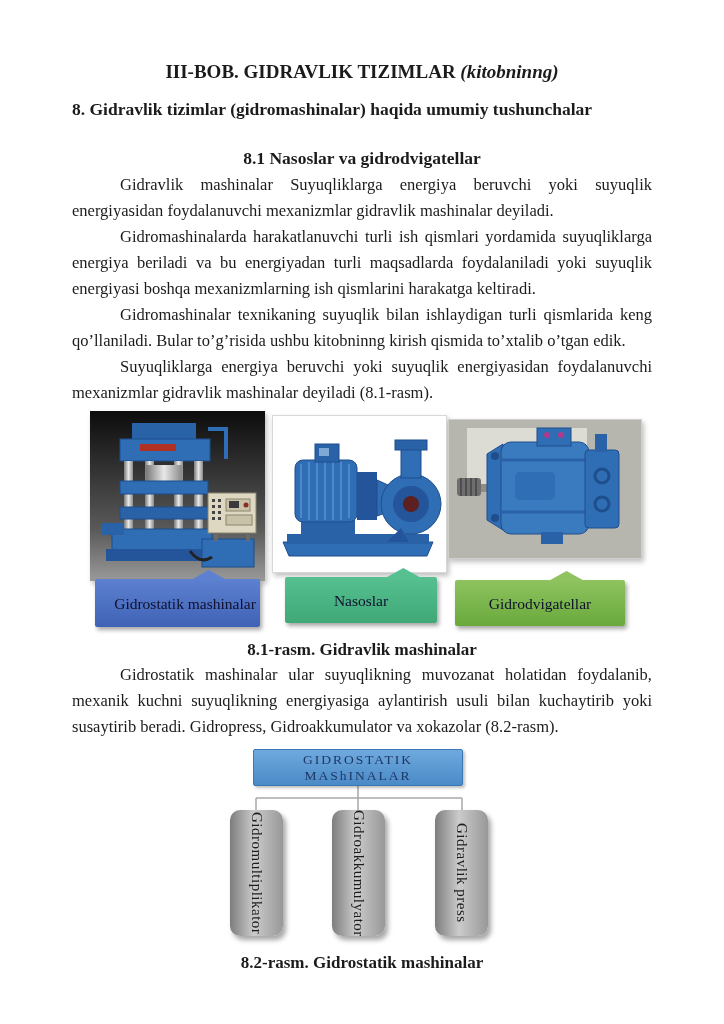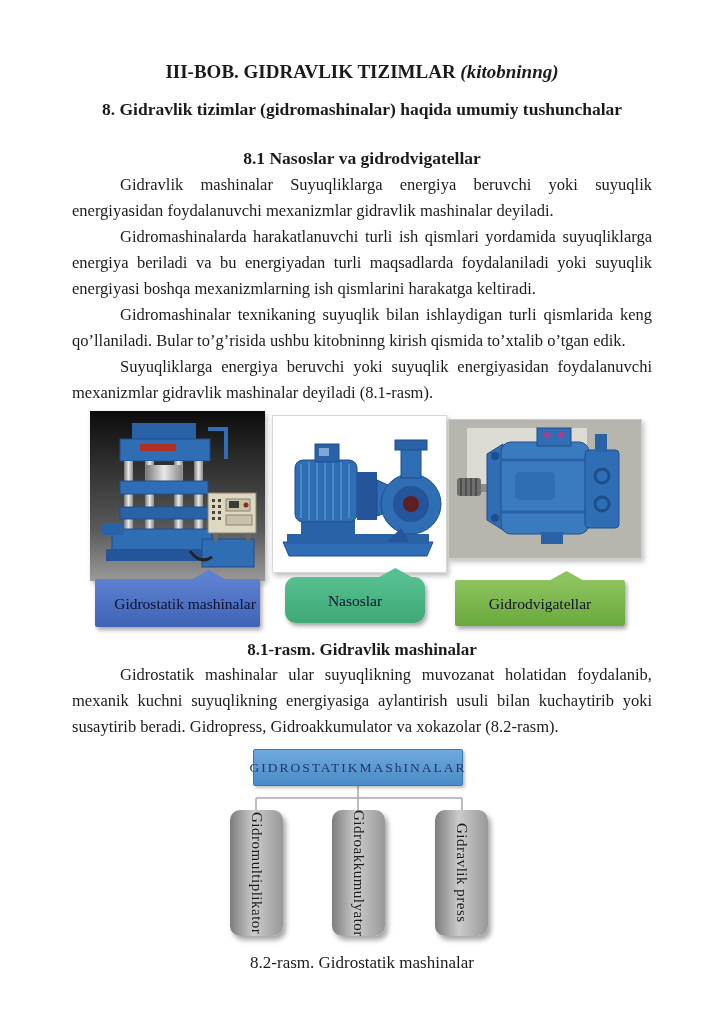--- a/index.html
+++ b/index.html
@@ -13,21 +13,21 @@
     overflow:hidden;
   }
   .content{padding:60px 72px 0 72px;}
 
   .chapter-title{
     text-align:center;font-size:19px;font-weight:bold;
     margin:0 0 14px 0;line-height:24px;
   }
   .chapter-title .it{font-style:italic;}
   .section-title{
-    text-align:center;font-size:17.5px;font-weight:bold;
+    font-size:17.5px;font-weight:bold;
     margin:0 0 27px 0;line-height:22px;
   }
   .subsection-title{
     text-align:center;font-size:17.5px;font-weight:bold;
     margin:0 0 3px 0;line-height:22px;
   }
   p.body-par{
     margin:0;text-align:justify;text-indent:48px;
     font-size:16.5px;line-height:26px;
   }
@@ -52,65 +52,64 @@
     position:absolute;top:-9px;width:36px;height:10px;
     clip-path:polygon(0 100%,50% 0,100% 100%);
   }
   .callout1{
     left:23px;top:168px;width:150px;height:48px;
     background:linear-gradient(180deg,var(--label-blue-light,#5d81d0),var(--label-blue,#3f62b5));
     padding-left:15px;
   }
   .callout1 .peak{left:58%;background:var(--label-blue-light,#5d81d0);}
   .callout2{
-    left:213px;top:166px;width:140px;height:46px;
+    left:213px;top:166px;width:152px;height:46px;
     background:linear-gradient(180deg,var(--label-green-light,#56c091),var(--label-green,#3fa876));
-    border-radius:11px;
   }
   .callout2 .peak{left:66%;background:var(--label-green-light,#56c091);}
   .callout3{
     left:383px;top:169px;width:170px;height:46px;
     background:linear-gradient(180deg,var(--label-lime-light,#8ec35f),var(--label-lime,#69a93c));
   }
   .callout3 .peak{left:55%;background:var(--label-lime-light,#8ec35f);}
 
   .fig-caption{
     text-align:center;font-weight:bold;font-size:17px;
     margin:8px 0 1px 0;line-height:22px;
   }
 
   
   .figure2{position:relative;height:187px;margin-top:9px;}
   .diagram-root{
     position:absolute;left:181px;top:0;width:210px;height:37px;
     background:linear-gradient(180deg,var(--diagram-blue-light,#6fa9de),var(--diagram-blue,#4a8ac7));
     border:1px solid #3a78b5;border-radius:2px;
     box-shadow:2px 2px 3px rgba(0,0,0,.25);
-    display:flex;flex-direction:row;align-items:center;justify-content:center;
+    display:flex;flex-direction:column;align-items:center;justify-content:center;
     color:#1f3864;font-size:13.5px;line-height:16px;letter-spacing:2px;
     box-sizing:border-box;
   }
   .diagram-lines{position:absolute;left:0;top:0;}
   .diagram-child{
     position:absolute;top:61px;width:53px;height:126px;
     border-radius:10px;
     background:linear-gradient(90deg,#7d7d7d 0%,#cbcbcb 45%,#989898 100%);
     box-shadow:3px 4px 5px rgba(0,0,0,.35);
     display:flex;align-items:center;justify-content:center;
   }
   .diagram-child span{
     writing-mode:vertical-rl;
     font-size:15px;color:#1c1c1c;letter-spacing:.5px;
     white-space:nowrap;
   }
   .child1{left:158px;}
   .child2{left:260px;}
   .child3{left:363px;}
   .fig2-caption{
-    text-align:center;font-weight:normal;font-size:17px;
+    text-align:center;font-weight:bold;font-size:17px;
     margin:16px 0 0 0;line-height:22px;
   }
 </style>
 </head>
 <body>
 
 <div class="page">
   <div class="content">
 
     <div class="chapter-title">

